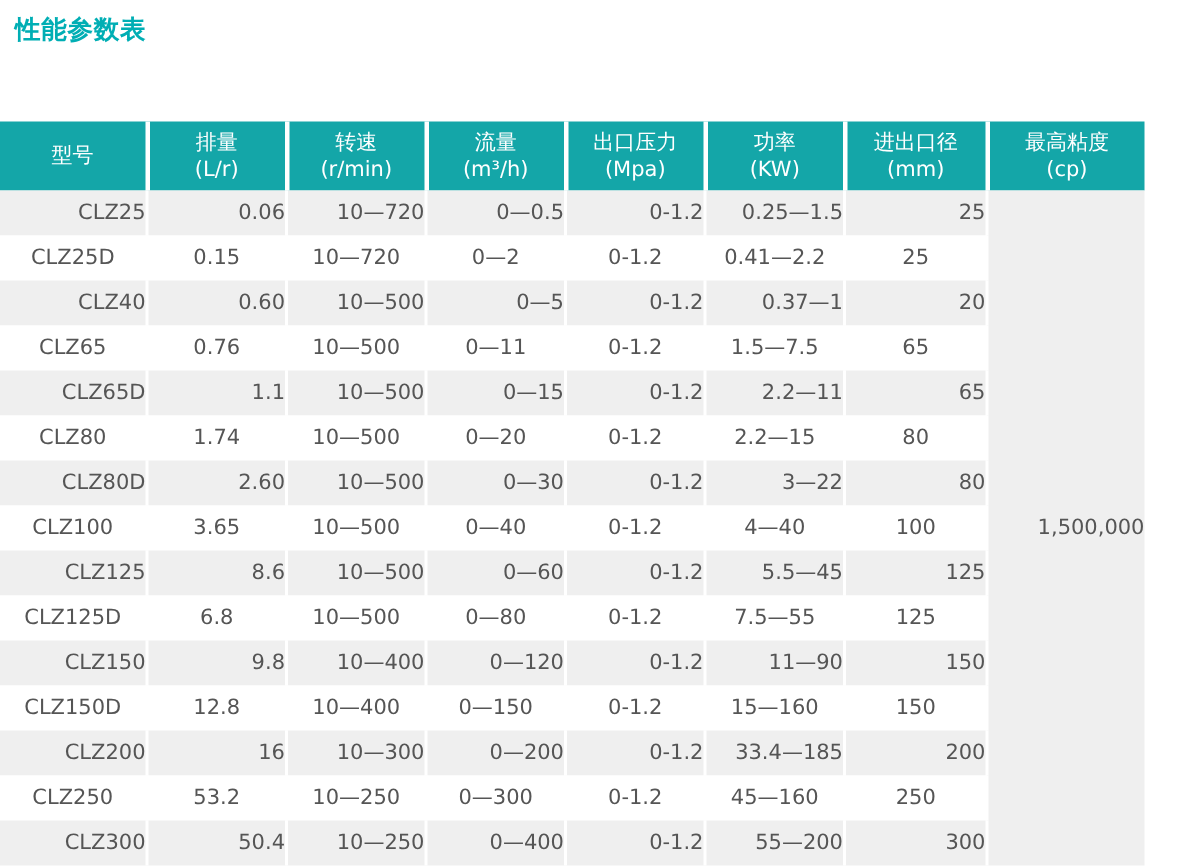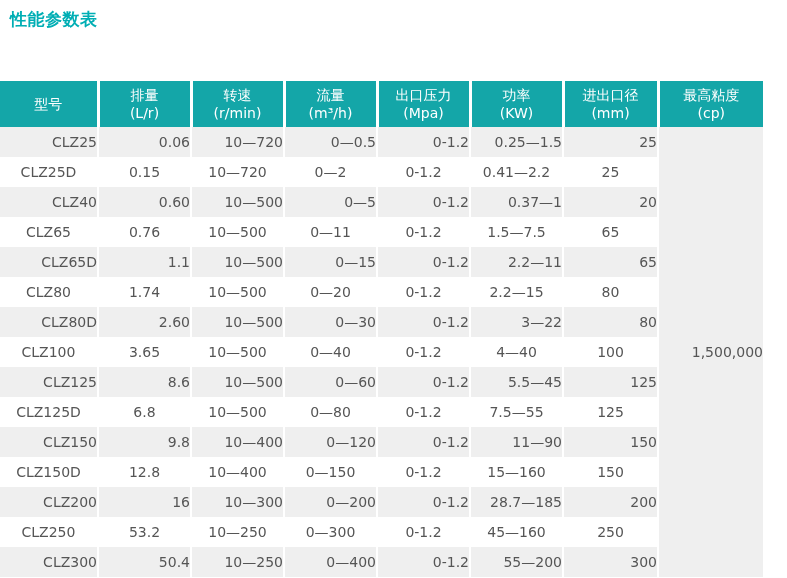--- a/index.html
+++ b/index.html
@@ -234,21 +234,21 @@
           <td>0-1.2</td>
           <td>15—160</td>
           <td>150</td>
         </tr>
         <tr class="odd">
           <td>CLZ200</td>
           <td>16</td>
           <td>10—300</td>
           <td>0—200</td>
           <td>0-1.2</td>
-          <td>28.7—185</td>
+          <td>33.4—185</td>
           <td>200</td>
         </tr>
         <tr class="even">
           <td>CLZ250</td>
           <td>53.2</td>
           <td>10—250</td>
           <td>0—300</td>
           <td>0-1.2</td>
           <td>45—160</td>
           <td>250</td>

